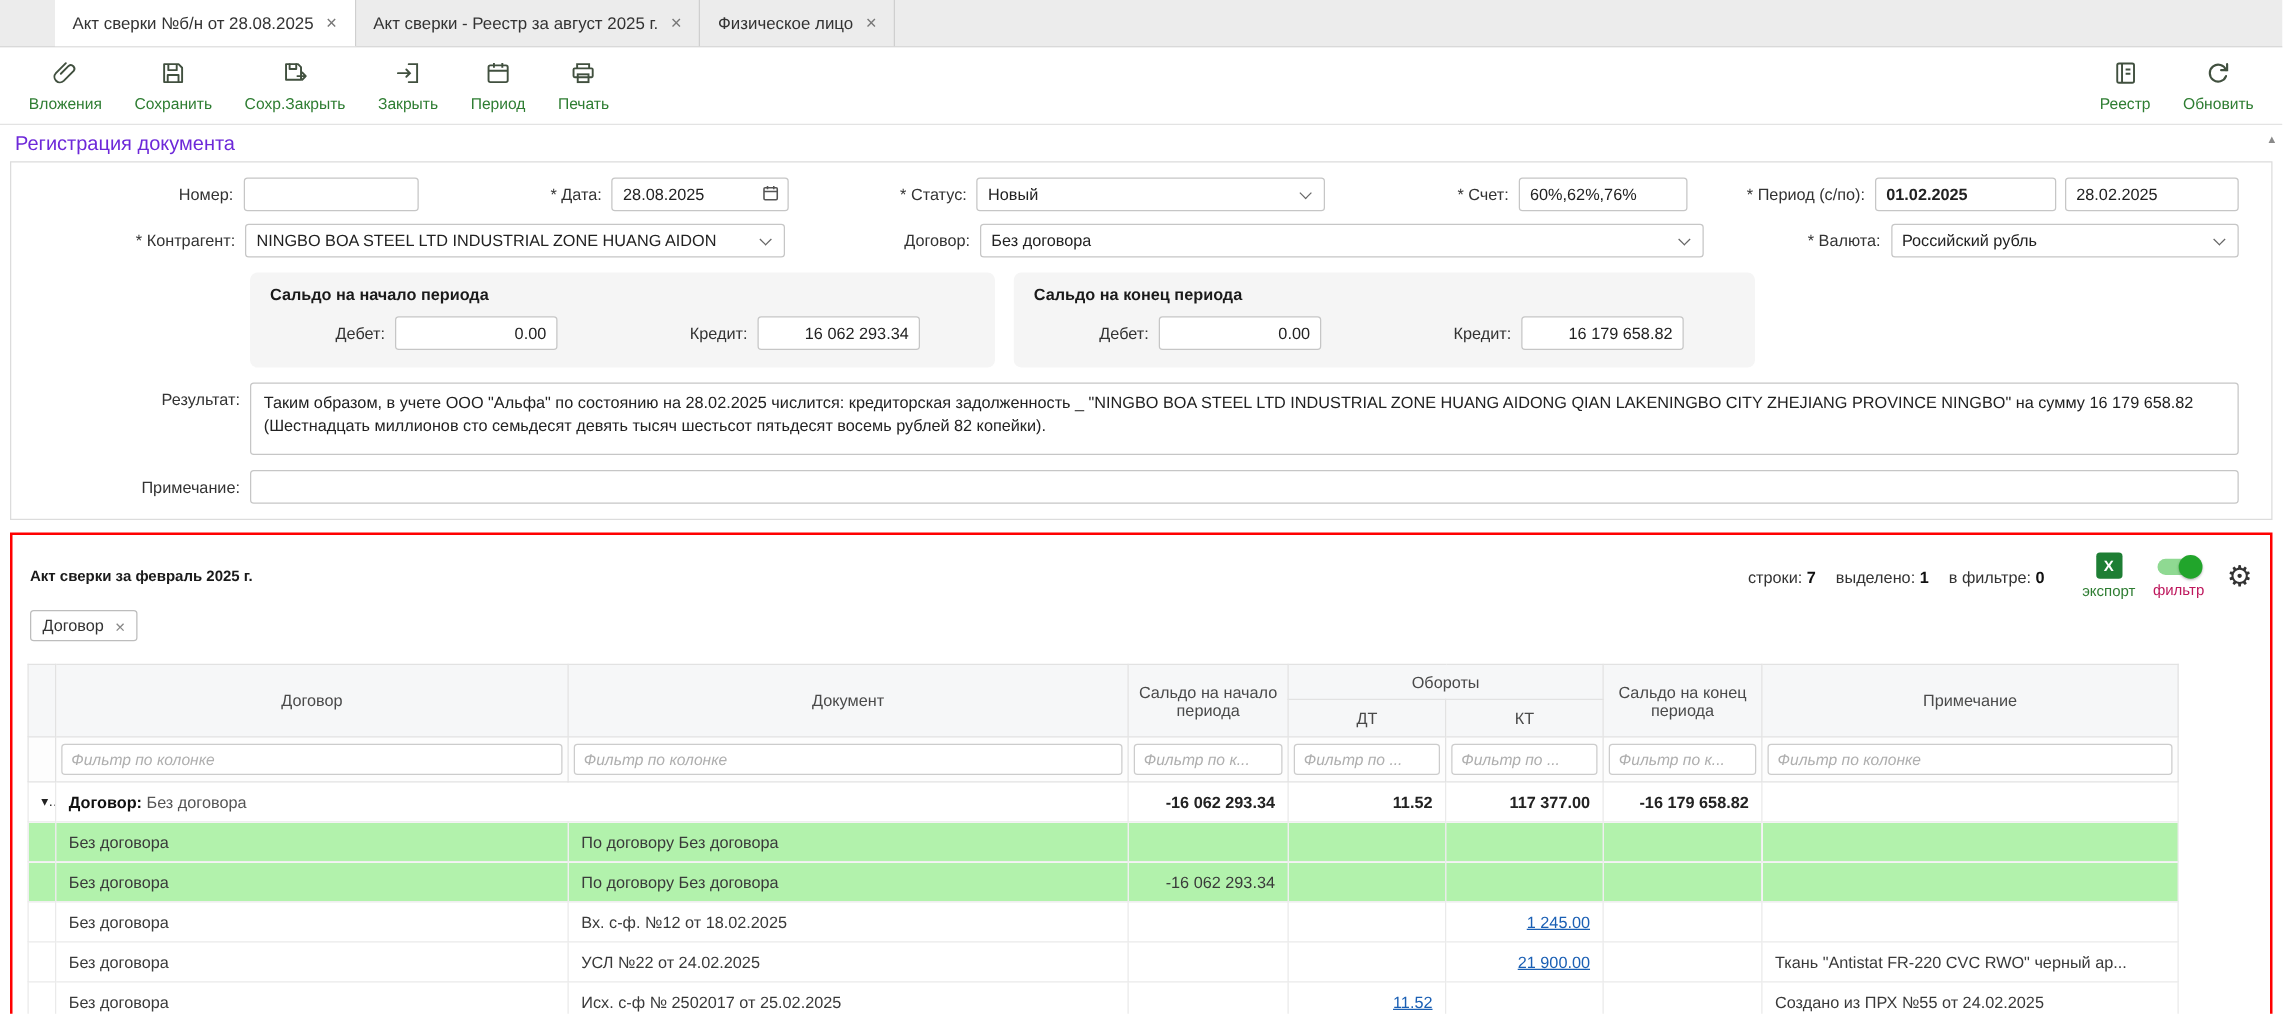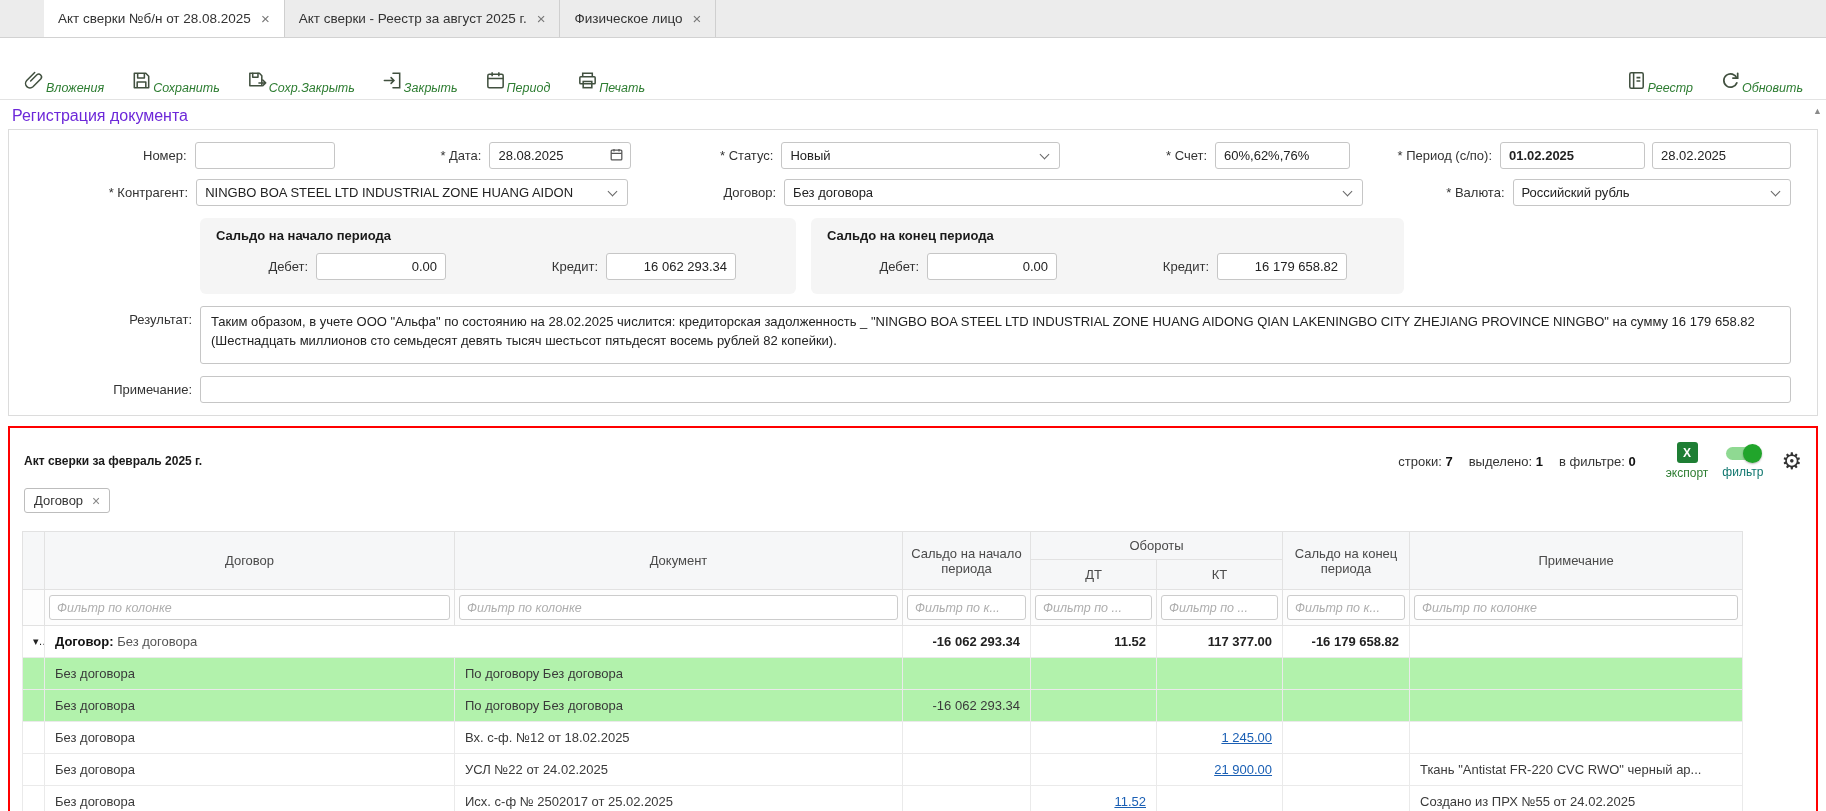--- a/index.html
+++ b/index.html
@@ -9,21 +9,21 @@
 
   
   .tabbar { height:38px; background:#ececec; border-bottom:1px solid #d2d2d2; display:flex; align-items:stretch;padding-left:44px; }
   .tab { display:flex; align-items:center; padding:0 14px; border-right:1px solid #cfcfcf; color:#333; font-size:13.5px; cursor:pointer; }
   .tab.active { background:#fff; }
   .tab-close { margin-left:10px; color:#777; font-size:15px; line-height:1; }
 
   
   .toolbar { height:62px; background:#fff; border-bottom:1px solid #e3e3e3; display:flex; justify-content:space-between; padding:0 10px; }
   .tb-group { display:flex; }
-  .tb-btn { display:flex; flex-direction:row; align-items:flex-end; justify-content:center; padding:4px 13px; cursor:pointer;font-style:italic; }
+  .tb-btn { display:flex; flex-direction:column; align-items:center; justify-content:center; padding:4px 13px; cursor:pointer; }
   .tb-btn svg { width:23px; height:23px; stroke:#41503f; }
   .tb-btn .tb-label { margin-top:3px; color:#2e7d32; font-size:12.5px; }
 
   
   .content { padding:0 8px; }
   .section-title { font-weight:normal; font-size:16px; margin:7px 0 4px 4px; color:#6d28d9; }
   .scroll-up { position:absolute; right:4px; top:106px; font-size:9px; color:#8a8a8a; }
   .reg-panel { border:1px solid #dcdcdc; padding:12px 26px; }
   .frow { display:flex; align-items:center; }
   .frow + .frow { margin-top:10px; }
@@ -45,21 +45,21 @@
   .grid-header { display:flex; justify-content:space-between; align-items:center; padding:14px 14px 6px; }
   .grid-title { font-weight:bold; font-size:12px; color:#1a1a1a; }
   .grid-tools { display:flex; align-items:center; }
   .stat { margin-right:16px; color:#333; }
   .stat b { color:#111; }
   .tool-block { display:flex; flex-direction:column; align-items:center; margin-left:14px; cursor:pointer; }
   .excel-box { width:21px; height:21px; background:#1e7e34; border-radius:3px; color:#fff; font-weight:bold; font-size:12px; display:flex; align-items:center; justify-content:center; }
   .excel-label { color:#2e7d32; font-size:12px; margin-top:3px; }
   .switch { position:relative; width:34px; height:13px; background:#8fd992; border-radius:7px; margin-top:4px; }
   .switch .knob { position:absolute; right:-2px; top:-3px; width:19px; height:19px; border-radius:50%; background:#21a52b; box-shadow:0 1px 2px rgba(0,0,0,.3); }
-  .switch-label { font-size:12px; color:#0f766e; margin-top:5px; }
+  .switch-label { font-size:12px; color:#be185d; margin-top:5px; }
   .gear { font-size:23px; color:#333; margin-left:18px; cursor:pointer; line-height:1; }
   .chip-row { margin:2px 0 18px 14px; }
   .chip { display:inline-flex; align-items:center; border:1px solid #bdbdbd; border-radius:3px; padding:4px 9px; color:#333; background:#fff; }
   .chip-close { margin-left:9px; color:#888; font-size:14px; cursor:pointer; line-height:1; }
 
   
   table.grid { border-collapse:collapse; table-layout:fixed; width:1720px; margin-left:12px; }
   .grid th { background:#f6f7f8; font-weight:normal; color:#4a4a4a; border:1px solid #e2e2e2; text-align:center; padding:2px 6px; }
   .grid thead tr.h1 th { height:28px; }
   .grid thead tr.h2 th { height:30px; }

